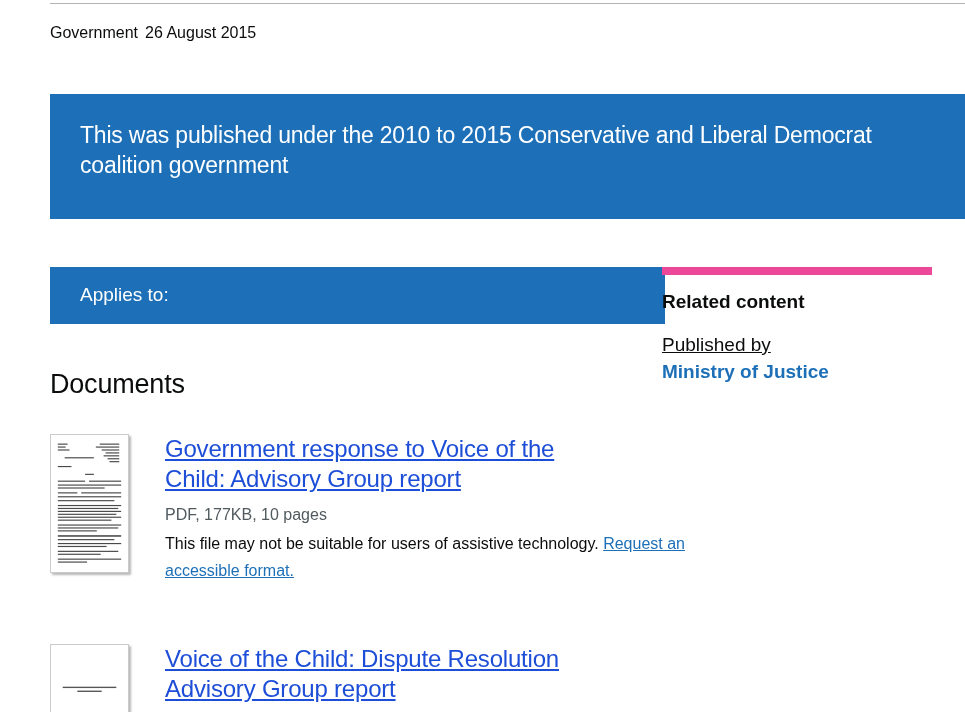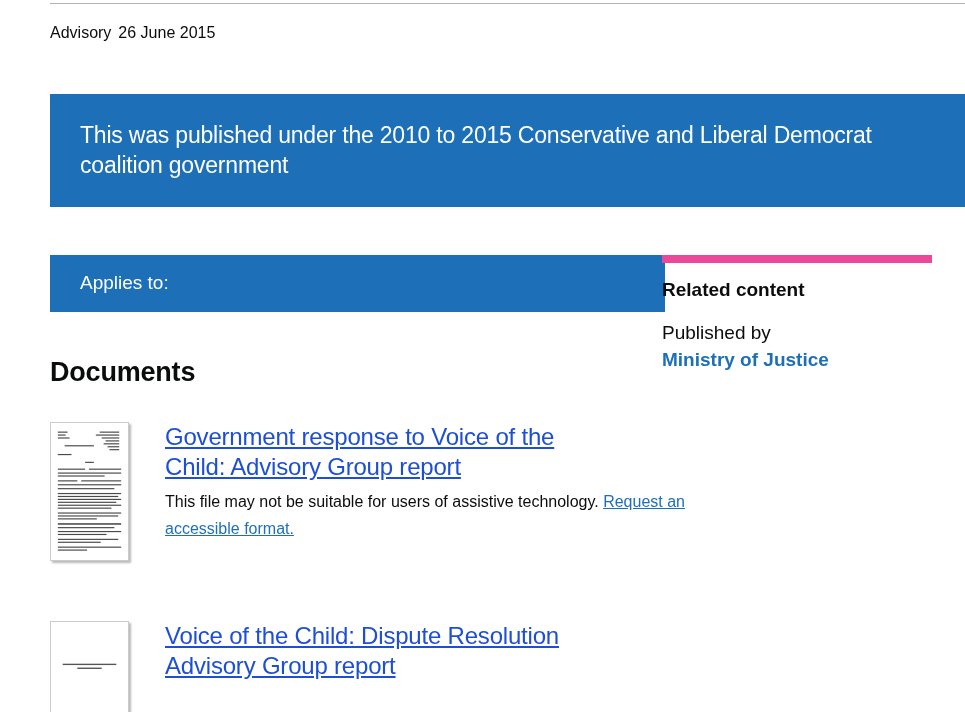--- a/index.html
+++ b/index.html
@@ -23,21 +23,21 @@
   a.meta-link {
     color: #1d70b8; font-weight: 700;
     text-decoration: underline; cursor: pointer;
   }
 
   
   .banner {
     margin-top: 50px;
     background: #1d70b8;
     color: #fff;
-    padding: 26px 30px 27px 30px;
+    padding: 26px 30px 39px 30px;
   }
   .banner-text {
     font-size: 23px; line-height: 30px;
     letter-spacing: -0.2px;
     max-width: 845px;
   }
 
   
   .columns { position: relative; margin-top: 48px; }
   .col-main { width: 615px; }
@@ -50,29 +50,29 @@
     font-size: 19px;
   }
   .applies-box .applies-value { font-weight: 700; margin-left: 13px; }
 
   .col-side {
     position: absolute; top: 0; left: 612px; width: 270px;
     border-top: 8px solid #ec4899;
     padding-top: 16px;
   }
   .side-title { font-size: 19px; font-weight: 700; margin-bottom: 19px; }
-  .side-published-by { font-size: 19px; line-height: 26px; }
+  .side-published-by { font-size: 19px; line-height: 26px; text-decoration: underline; }
   a.side-link {
     color: #1d70b8; font-weight: 700; font-size: 19px;
     text-decoration: none; cursor: pointer; line-height: 27px;
   }
 
   
   .documents-heading {
-    font-size: 27px; font-weight: 700;
+    font-size: 27px; font-weight: 400;
     margin-top: 45px;
     letter-spacing: -0.2px;
   }
   .attachment { display: flex; margin-top: 34px; }
   .attachment + .attachment { margin-top: 60px; }
 
   .thumb {
     flex: 0 0 auto;
     width: 79px; height: 139px;
     background: #fff;
@@ -101,21 +101,21 @@
   a.assistive-link { color: #1d70b8; text-decoration: underline; cursor: pointer; }
 </style>
 </head>
 <body>
 
 <div class="container">
 
   <div class="top-divider"></div>
 
   <div class="meta-block">
-    <div class="published-row"><span>Advisory</span><span class="date">26 June 2015</span></div>
+    <div class="published-row"><span>Government</span><span class="date">26 August 2015</span></div>
   </div>
 
   <div class="banner">
     <div class="banner-text">This was published under the 2010 to 2015 Conservative and Liberal Democrat coalition government</div>
   </div>
 
   <div class="columns">
     <div class="col-main">
       <div class="applies-box">
           <span>Applies to:</span>
@@ -171,20 +171,21 @@
           <rect x="7" y="113" width="50" height="1.2"></rect>
           <rect x="7" y="118" width="62" height="1.2"></rect>
           <rect x="7" y="121" width="44" height="1.2"></rect>
           <rect x="7" y="126" width="65" height="1.2"></rect>
           <rect x="7" y="129" width="30" height="1.2"></rect>
         </g>
       </svg>
     </div>
     <div class="attachment-body">
       <a class="attachment-title">Government response to Voice of the Child: Advisory Group report</a>
+      <div class="attachment-meta">PDF, 177KB, 10 pages</div>
       <div class="assistive"><span>This file may not be suitable for users of assistive technology.</span> <a class="assistive-link">Request an accessible format.</a></div>
     </div>
   </div>
 
   <div class="attachment">
     <div class="thumb">
       <svg viewBox="0 0 79 139">
         <g fill="#555">
           <rect x="12" y="42" width="55" height="1.4"></rect>
           <rect x="27" y="46" width="25" height="1.4"></rect>

